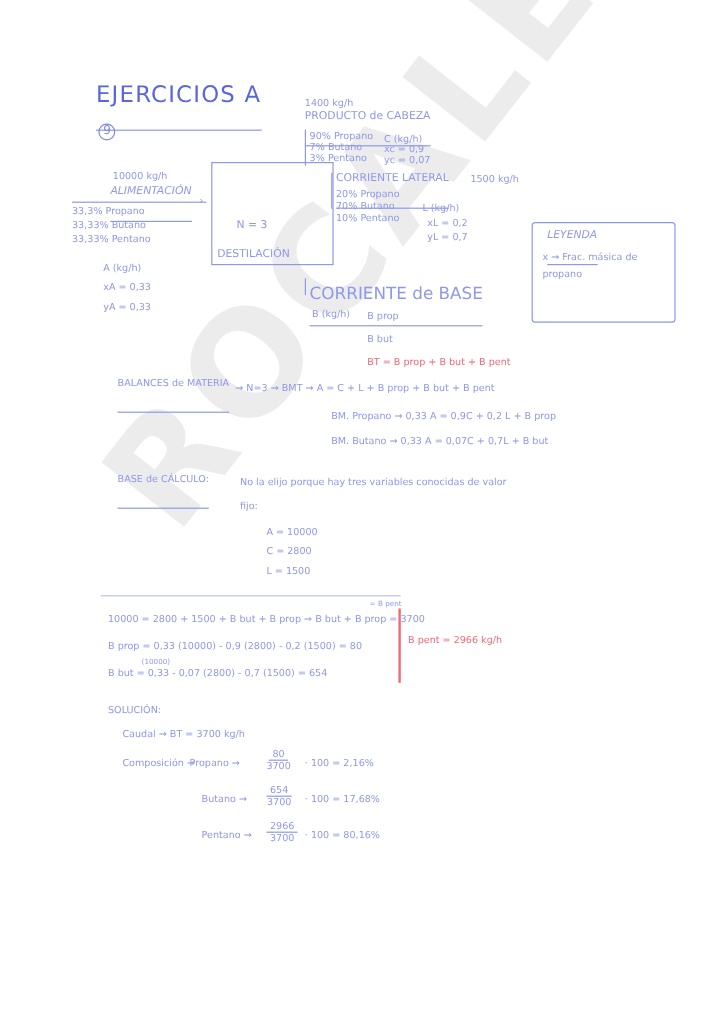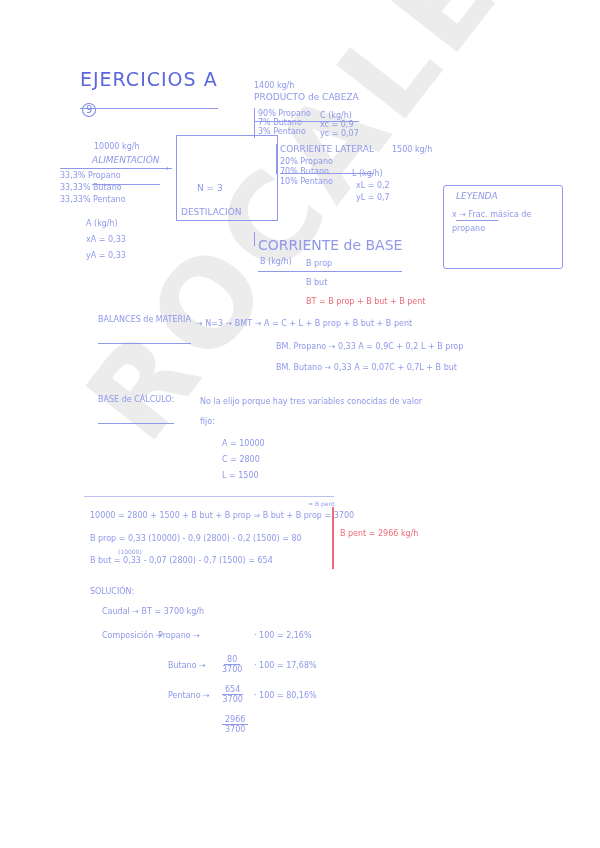--- a/index.html
+++ b/index.html
@@ -8,21 +8,21 @@
   .t { position:absolute; white-space:nowrap; font-size:8px; color:#8f98ea; line-height:1; }
   .b { color:#7d88e8; }
   .red { color:#ee6a78; }
   .title { font-size:19px; color:#5a66e0; letter-spacing:1px; }
   .ul { border-bottom:1px solid #8f98ea; padding-bottom:19px; }
   .box { position:absolute; border:1px solid #8f98ea; }
   .line { position:absolute; background:#8f98ea; }
   .watermark { position:absolute; left:60px; top:380px; font-size:120px; font-weight:bold;
                color:rgba(200,200,200,0.35); transform:rotate(-52deg); transform-origin:left top;
                letter-spacing:8px; font-family:"DejaVu Sans", sans-serif; pointer-events:none; }
-  .frac { position:absolute; display:inline-flex; flex-direction:column; align-items:center; font-size:8px; color:#8f98ea;margin-top:31px; }
+  .frac { position:absolute; display:inline-flex; flex-direction:column; align-items:center; font-size:8px; color:#8f98ea; }
   .frac span:first-child { border-bottom:1px solid #8f98ea; padding:0 3px; }
   .brace { position:absolute; left:332px; top:507px; width:2px; height:62px; background:#ee6a78; }
 </style>
 </head>
 <body>
 
 <div class="watermark">ROCALEZ</div>
 
 <div class="t title ul" style="left:80px;top:70px;">EJERCICIOS A</div>
 <div class="t b" style="left:82px;top:103px;font-size:10px;border:1px solid #7d88e8;border-radius:50%;padding:1px 3px;">9</div>

